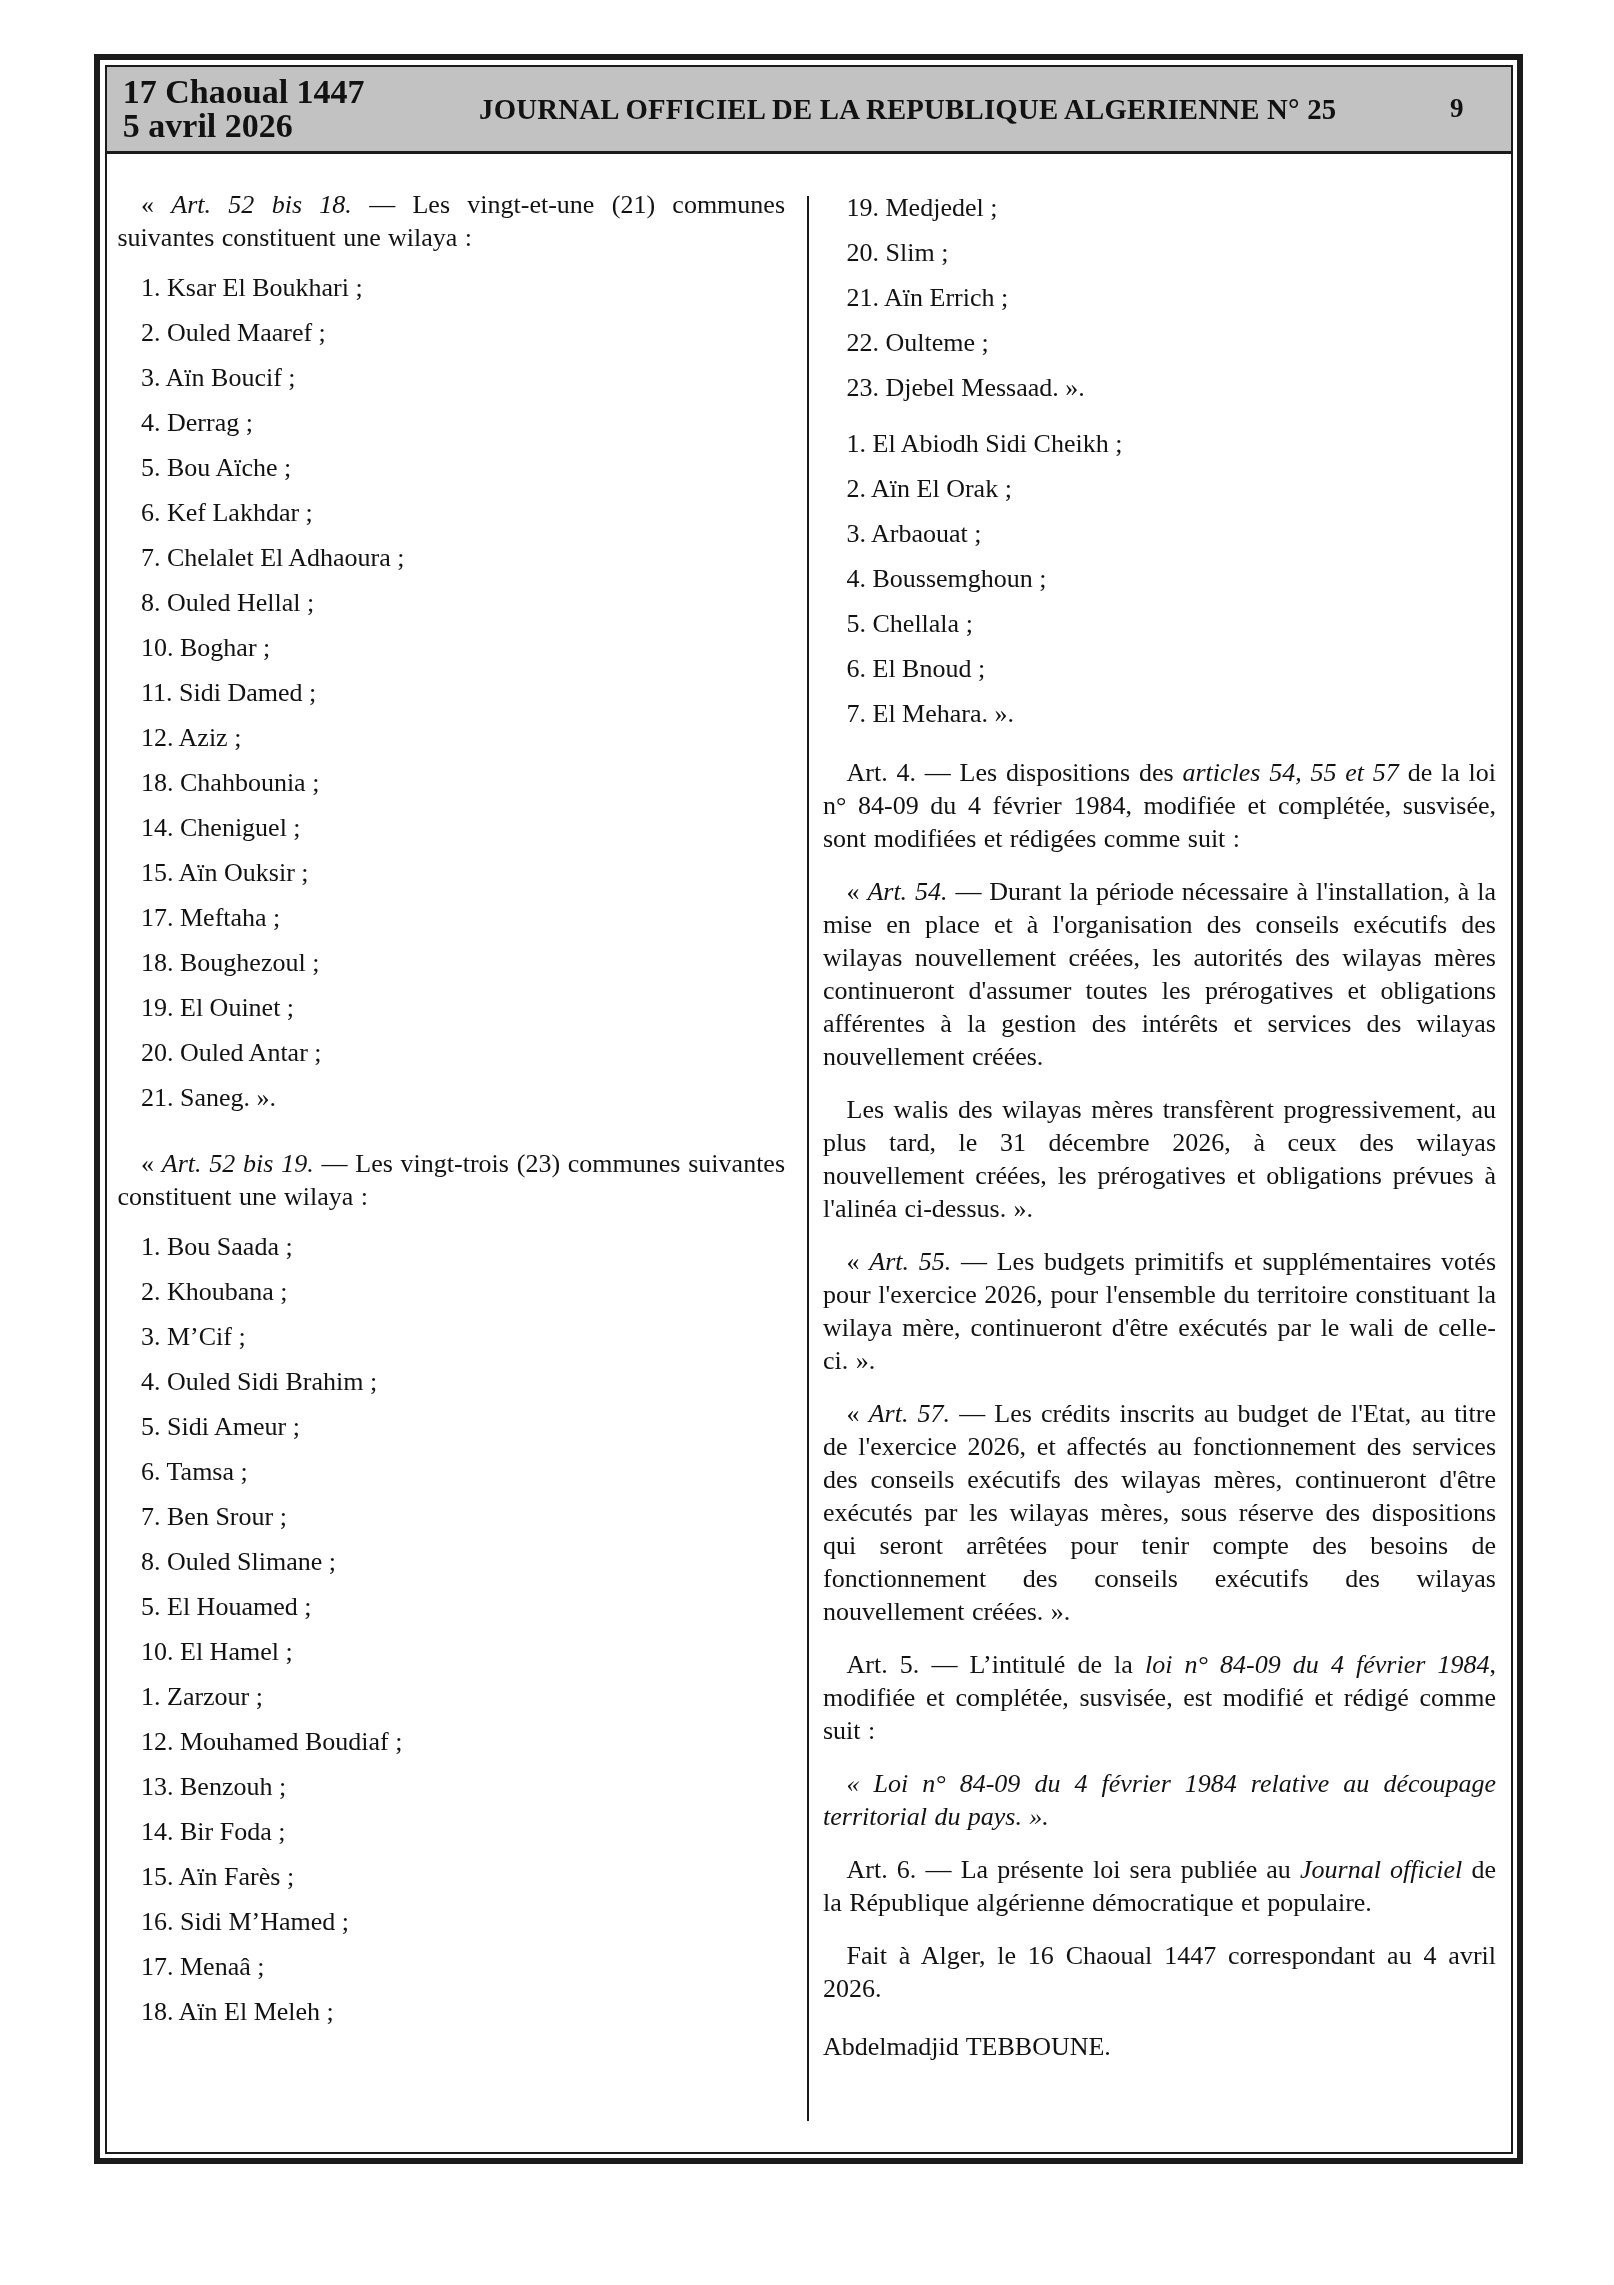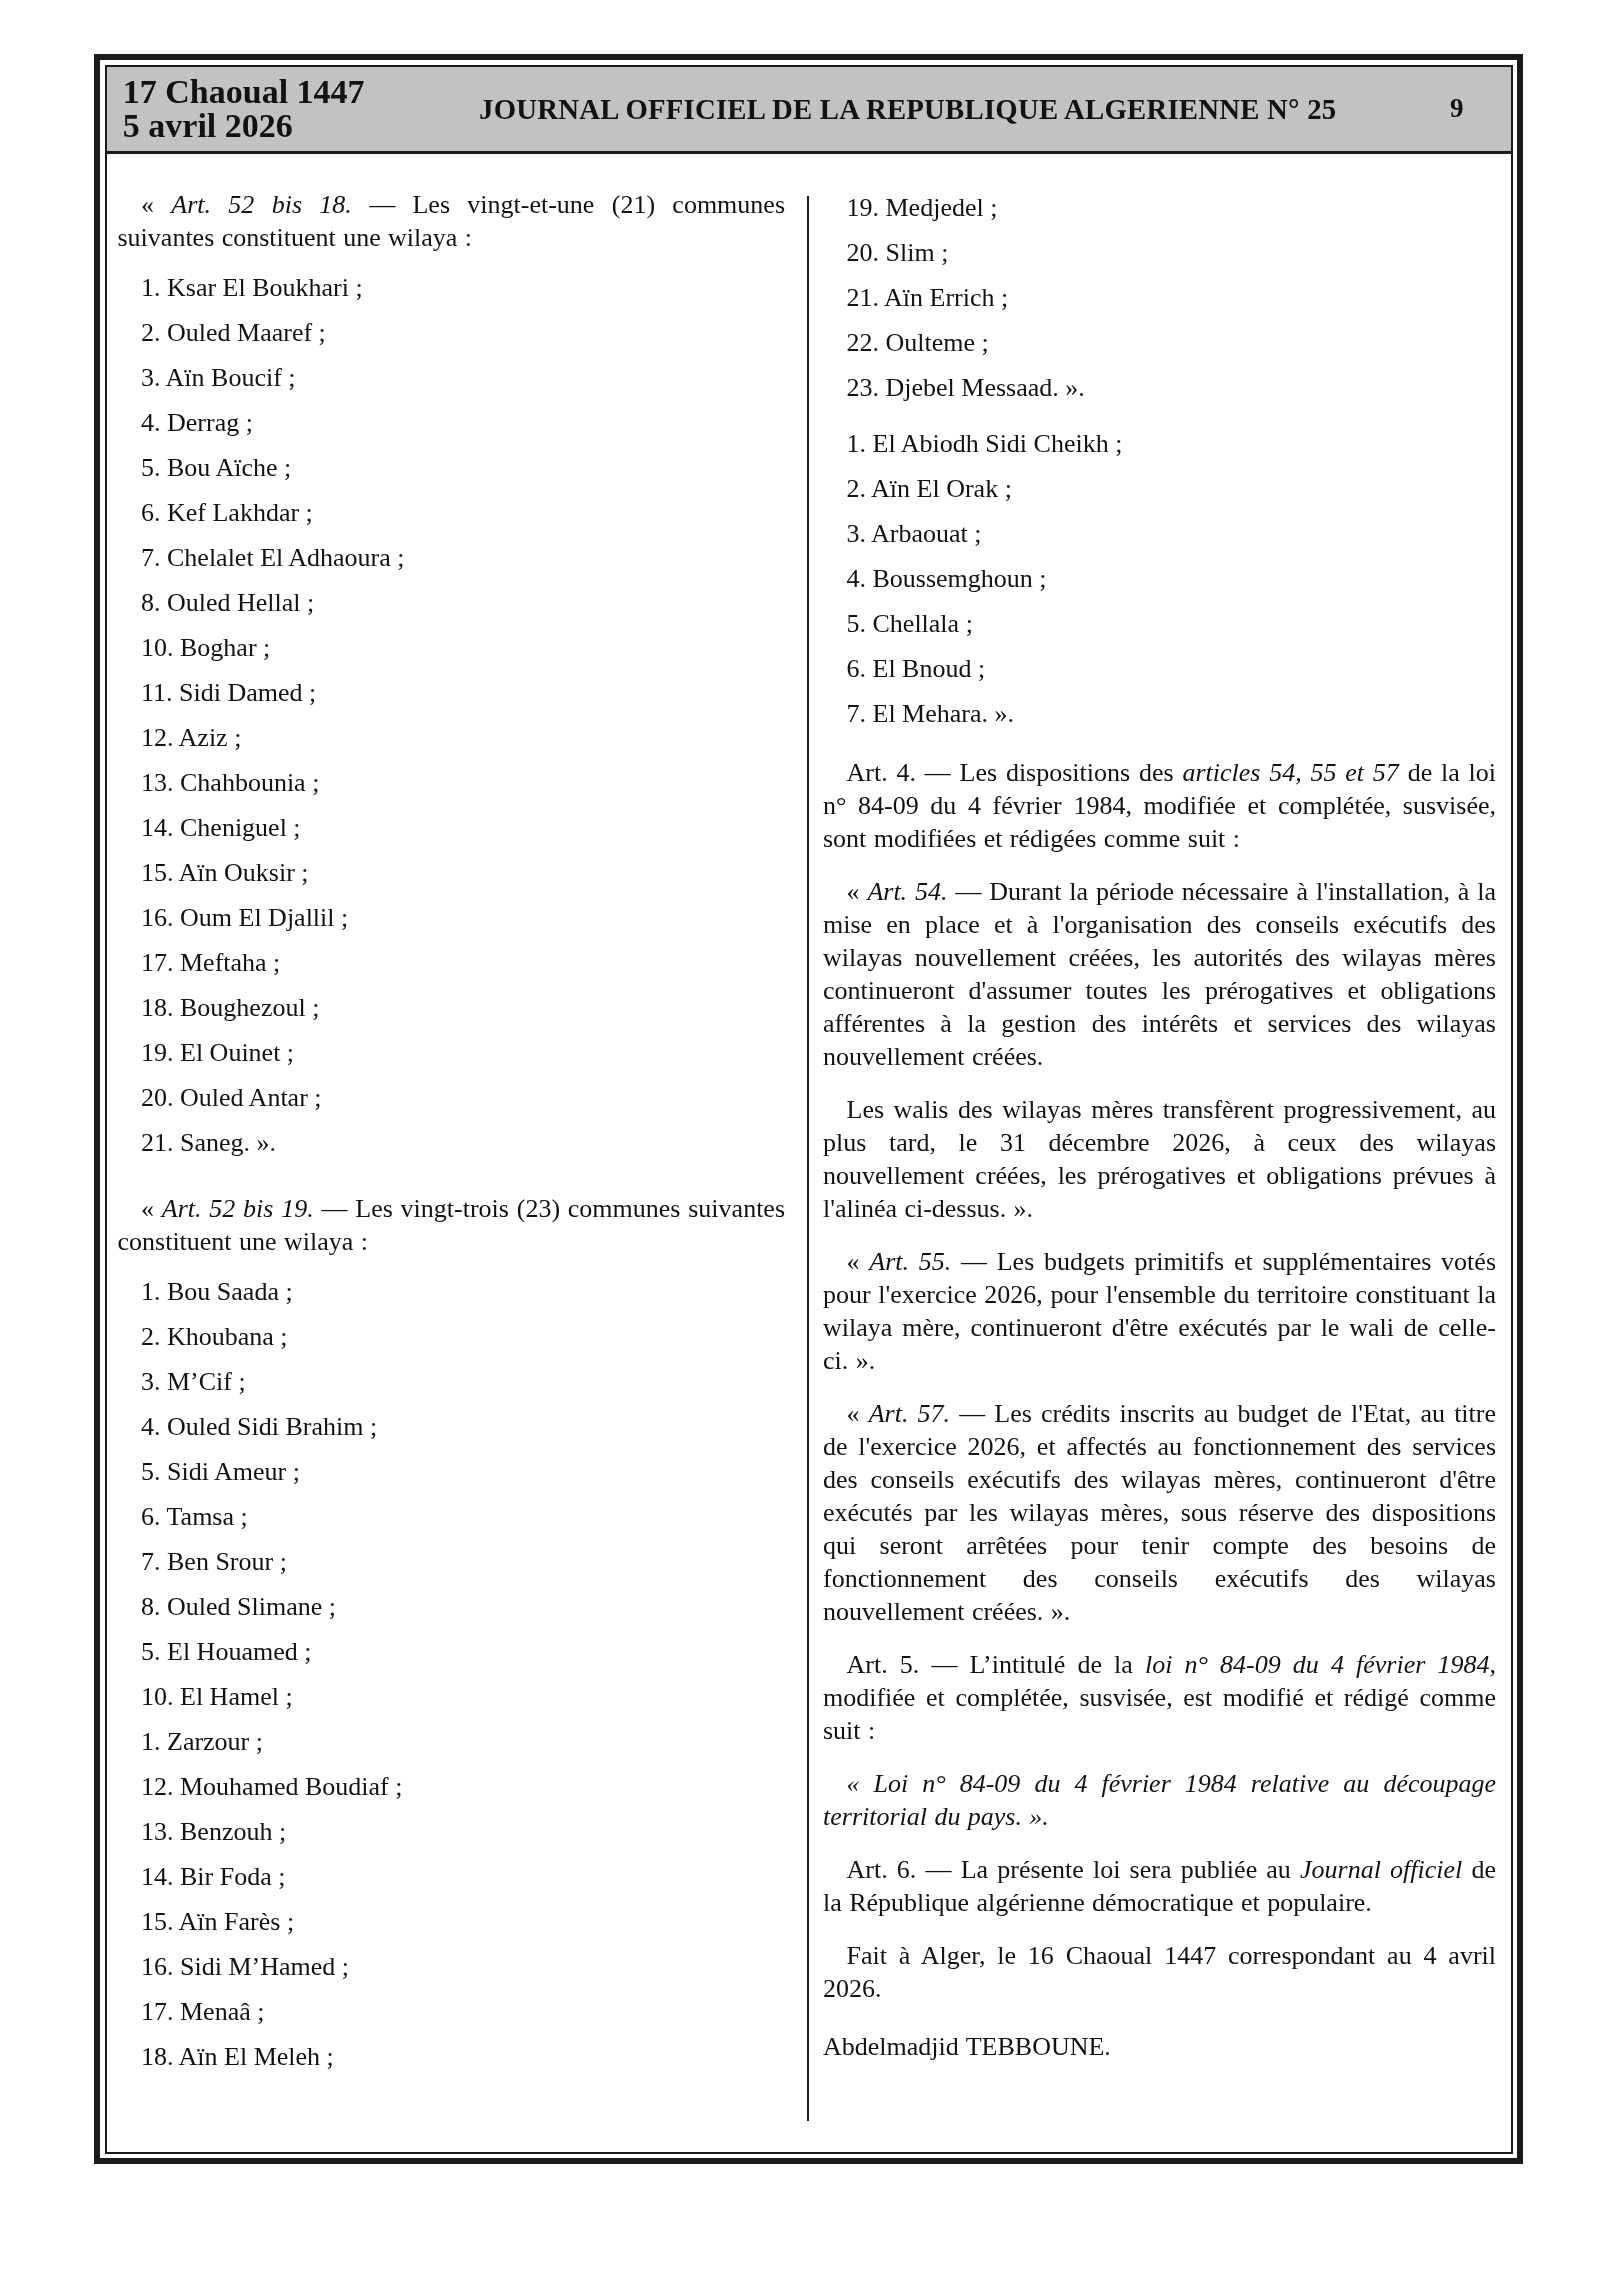--- a/index.html
+++ b/index.html
@@ -83,24 +83,23 @@
             <p class="list-item">2. Ouled Maaref ;</p>
             <p class="list-item">3. Aïn Boucif ;</p>
             <p class="list-item">4. Derrag ;</p>
             <p class="list-item">5. Bou Aïche ;</p>
             <p class="list-item">6. Kef Lakhdar ;</p>
             <p class="list-item">7. Chelalet El Adhaoura ;</p>
             <p class="list-item">8. Ouled Hellal ;</p>
             <p class="list-item">10. Boghar ;</p>
             <p class="list-item">11. Sidi Damed ;</p>
             <p class="list-item">12. Aziz ;</p>
-            <p class="list-item">13. Chahbounia ;</p>
+            <p class="list-item">18. Chahbounia ;</p>
             <p class="list-item">14. Cheniguel ;</p>
             <p class="list-item">15. Aïn Ouksir ;</p>
-            <p class="list-item">16. Oum El Djallil ;</p>
             <p class="list-item">17. Meftaha ;</p>
             <p class="list-item">18. Boughezoul ;</p>
             <p class="list-item">19. El Ouinet ;</p>
             <p class="list-item">20. Ouled Antar ;</p>
             <p class="list-item">21. Saneg. ».</p>
           </div>
 
         <p class="para gap-top"><span>« </span><span class="it">Art. 52 bis 19.</span><span> — Les vingt-trois (23) communes suivantes constituent une wilaya :</span></p>
         <div class="list">
             <p class="list-item">1. Bou Saada ;</p>

